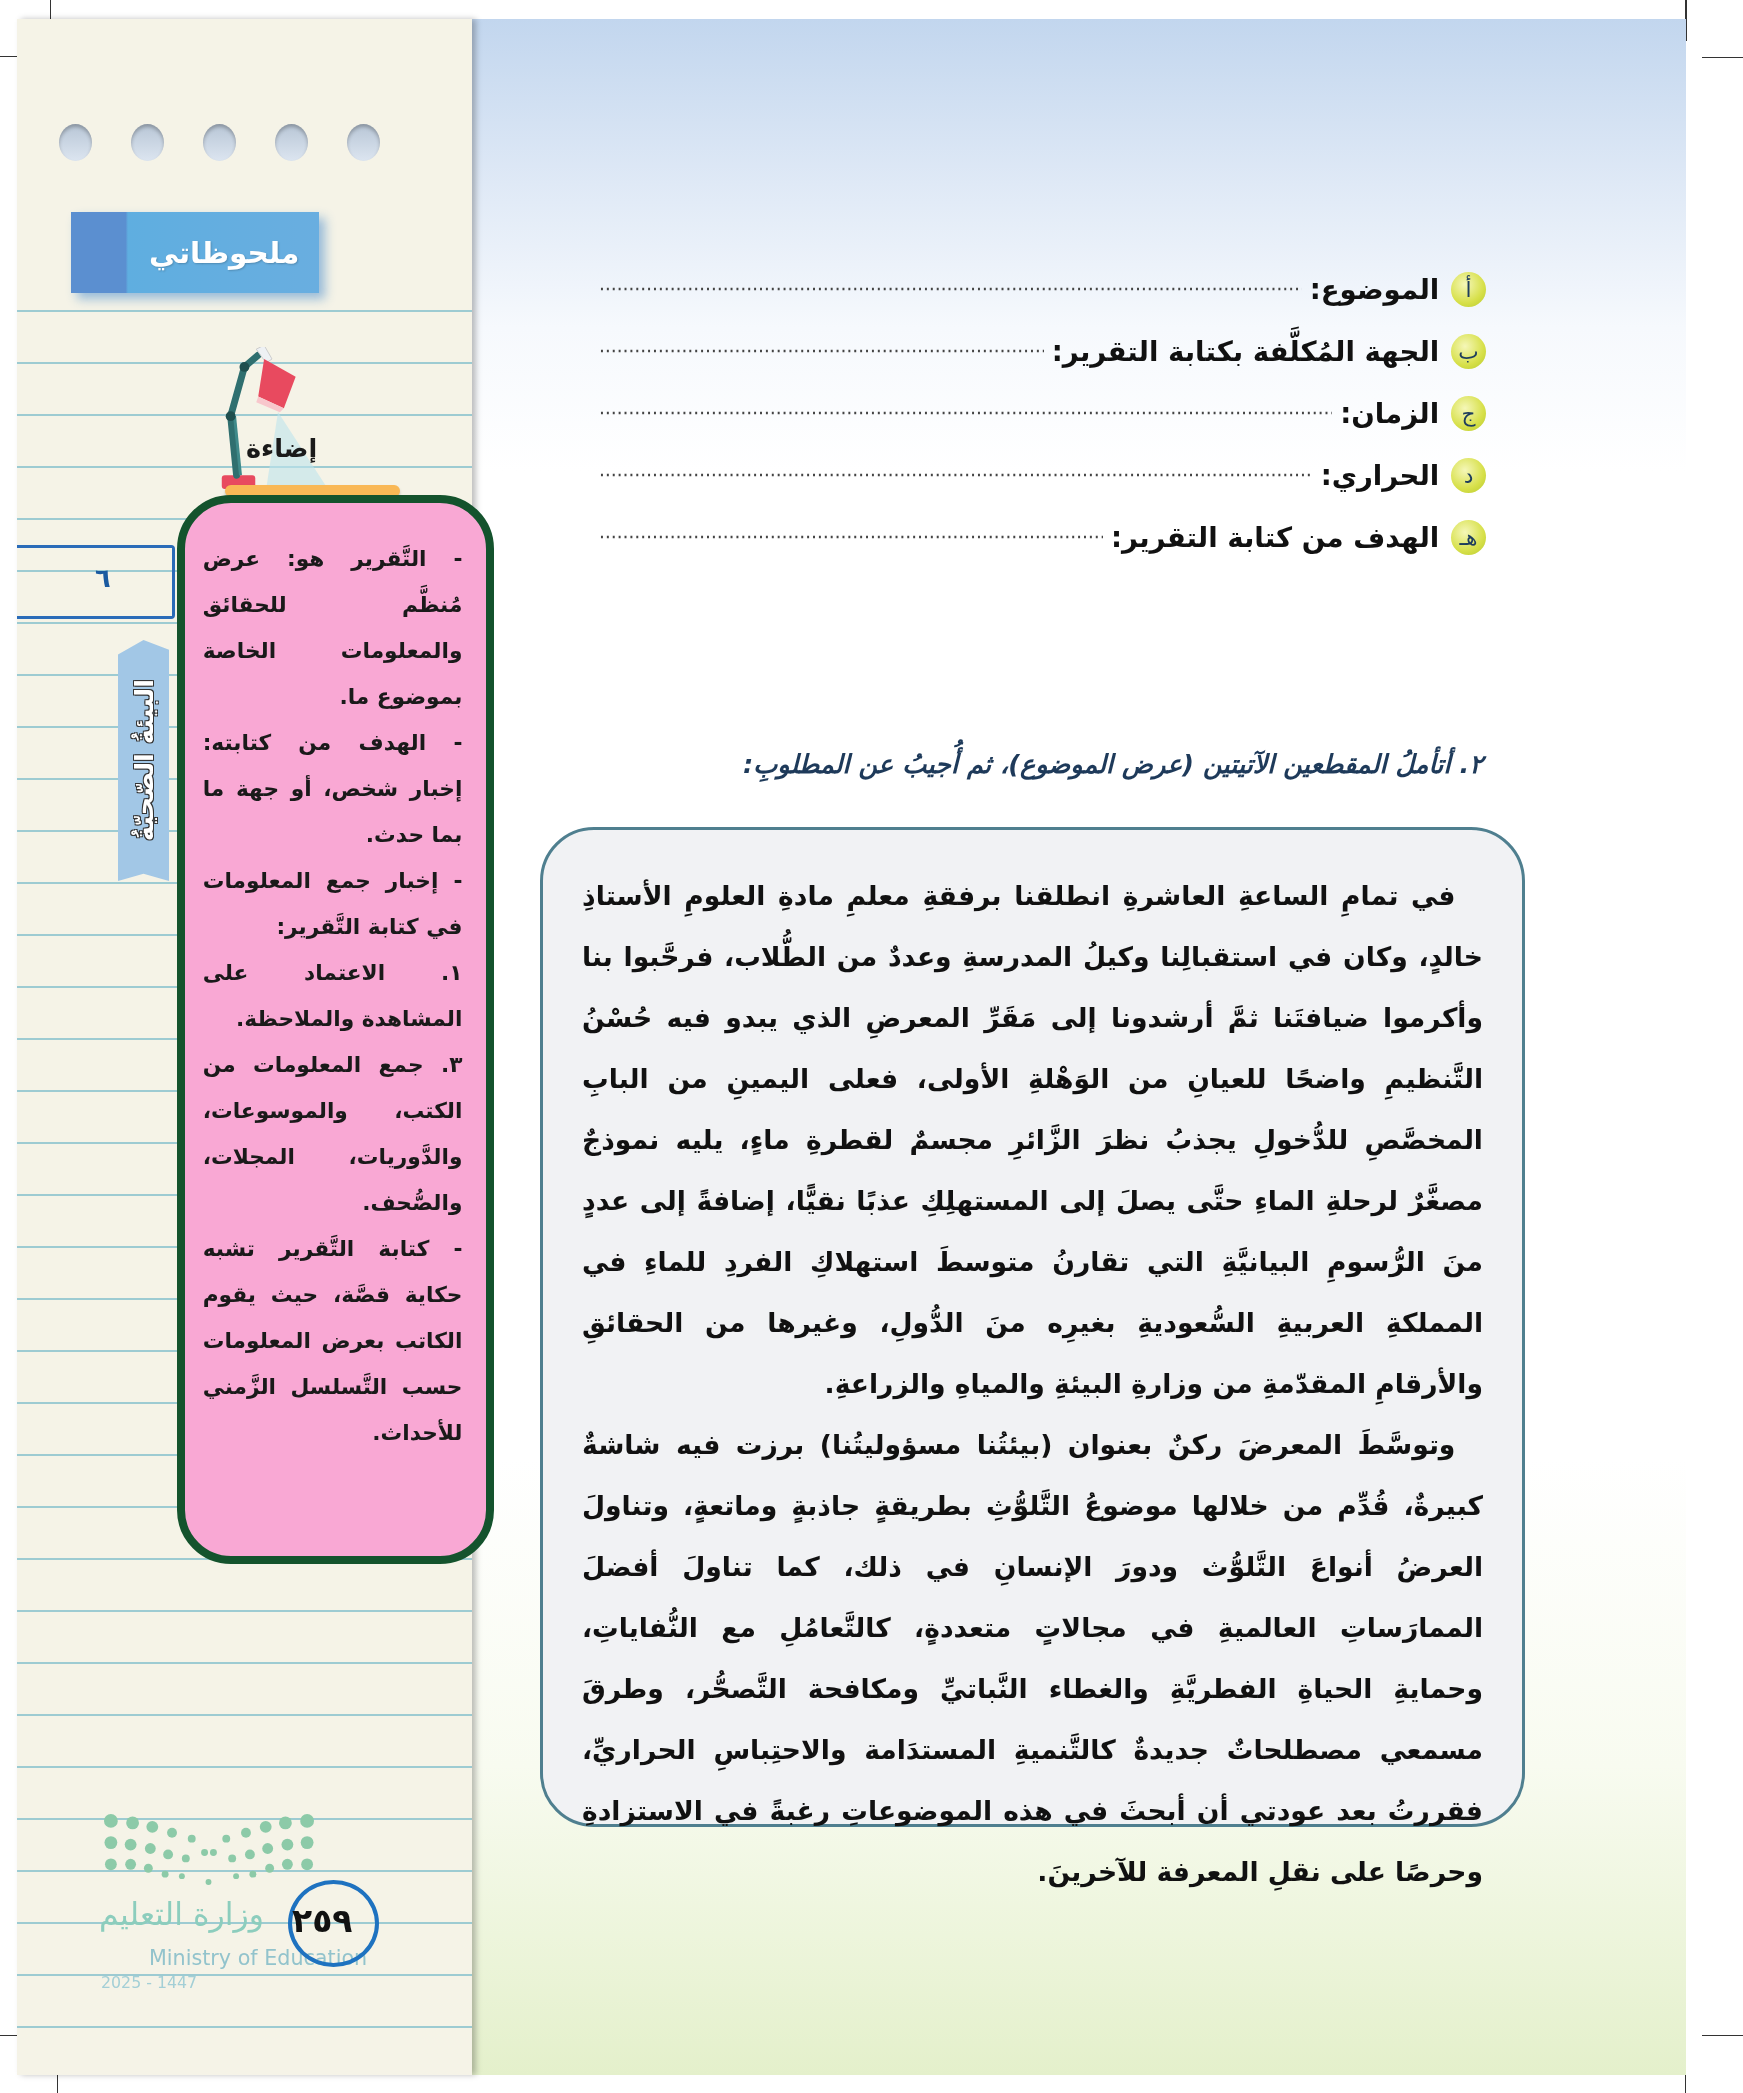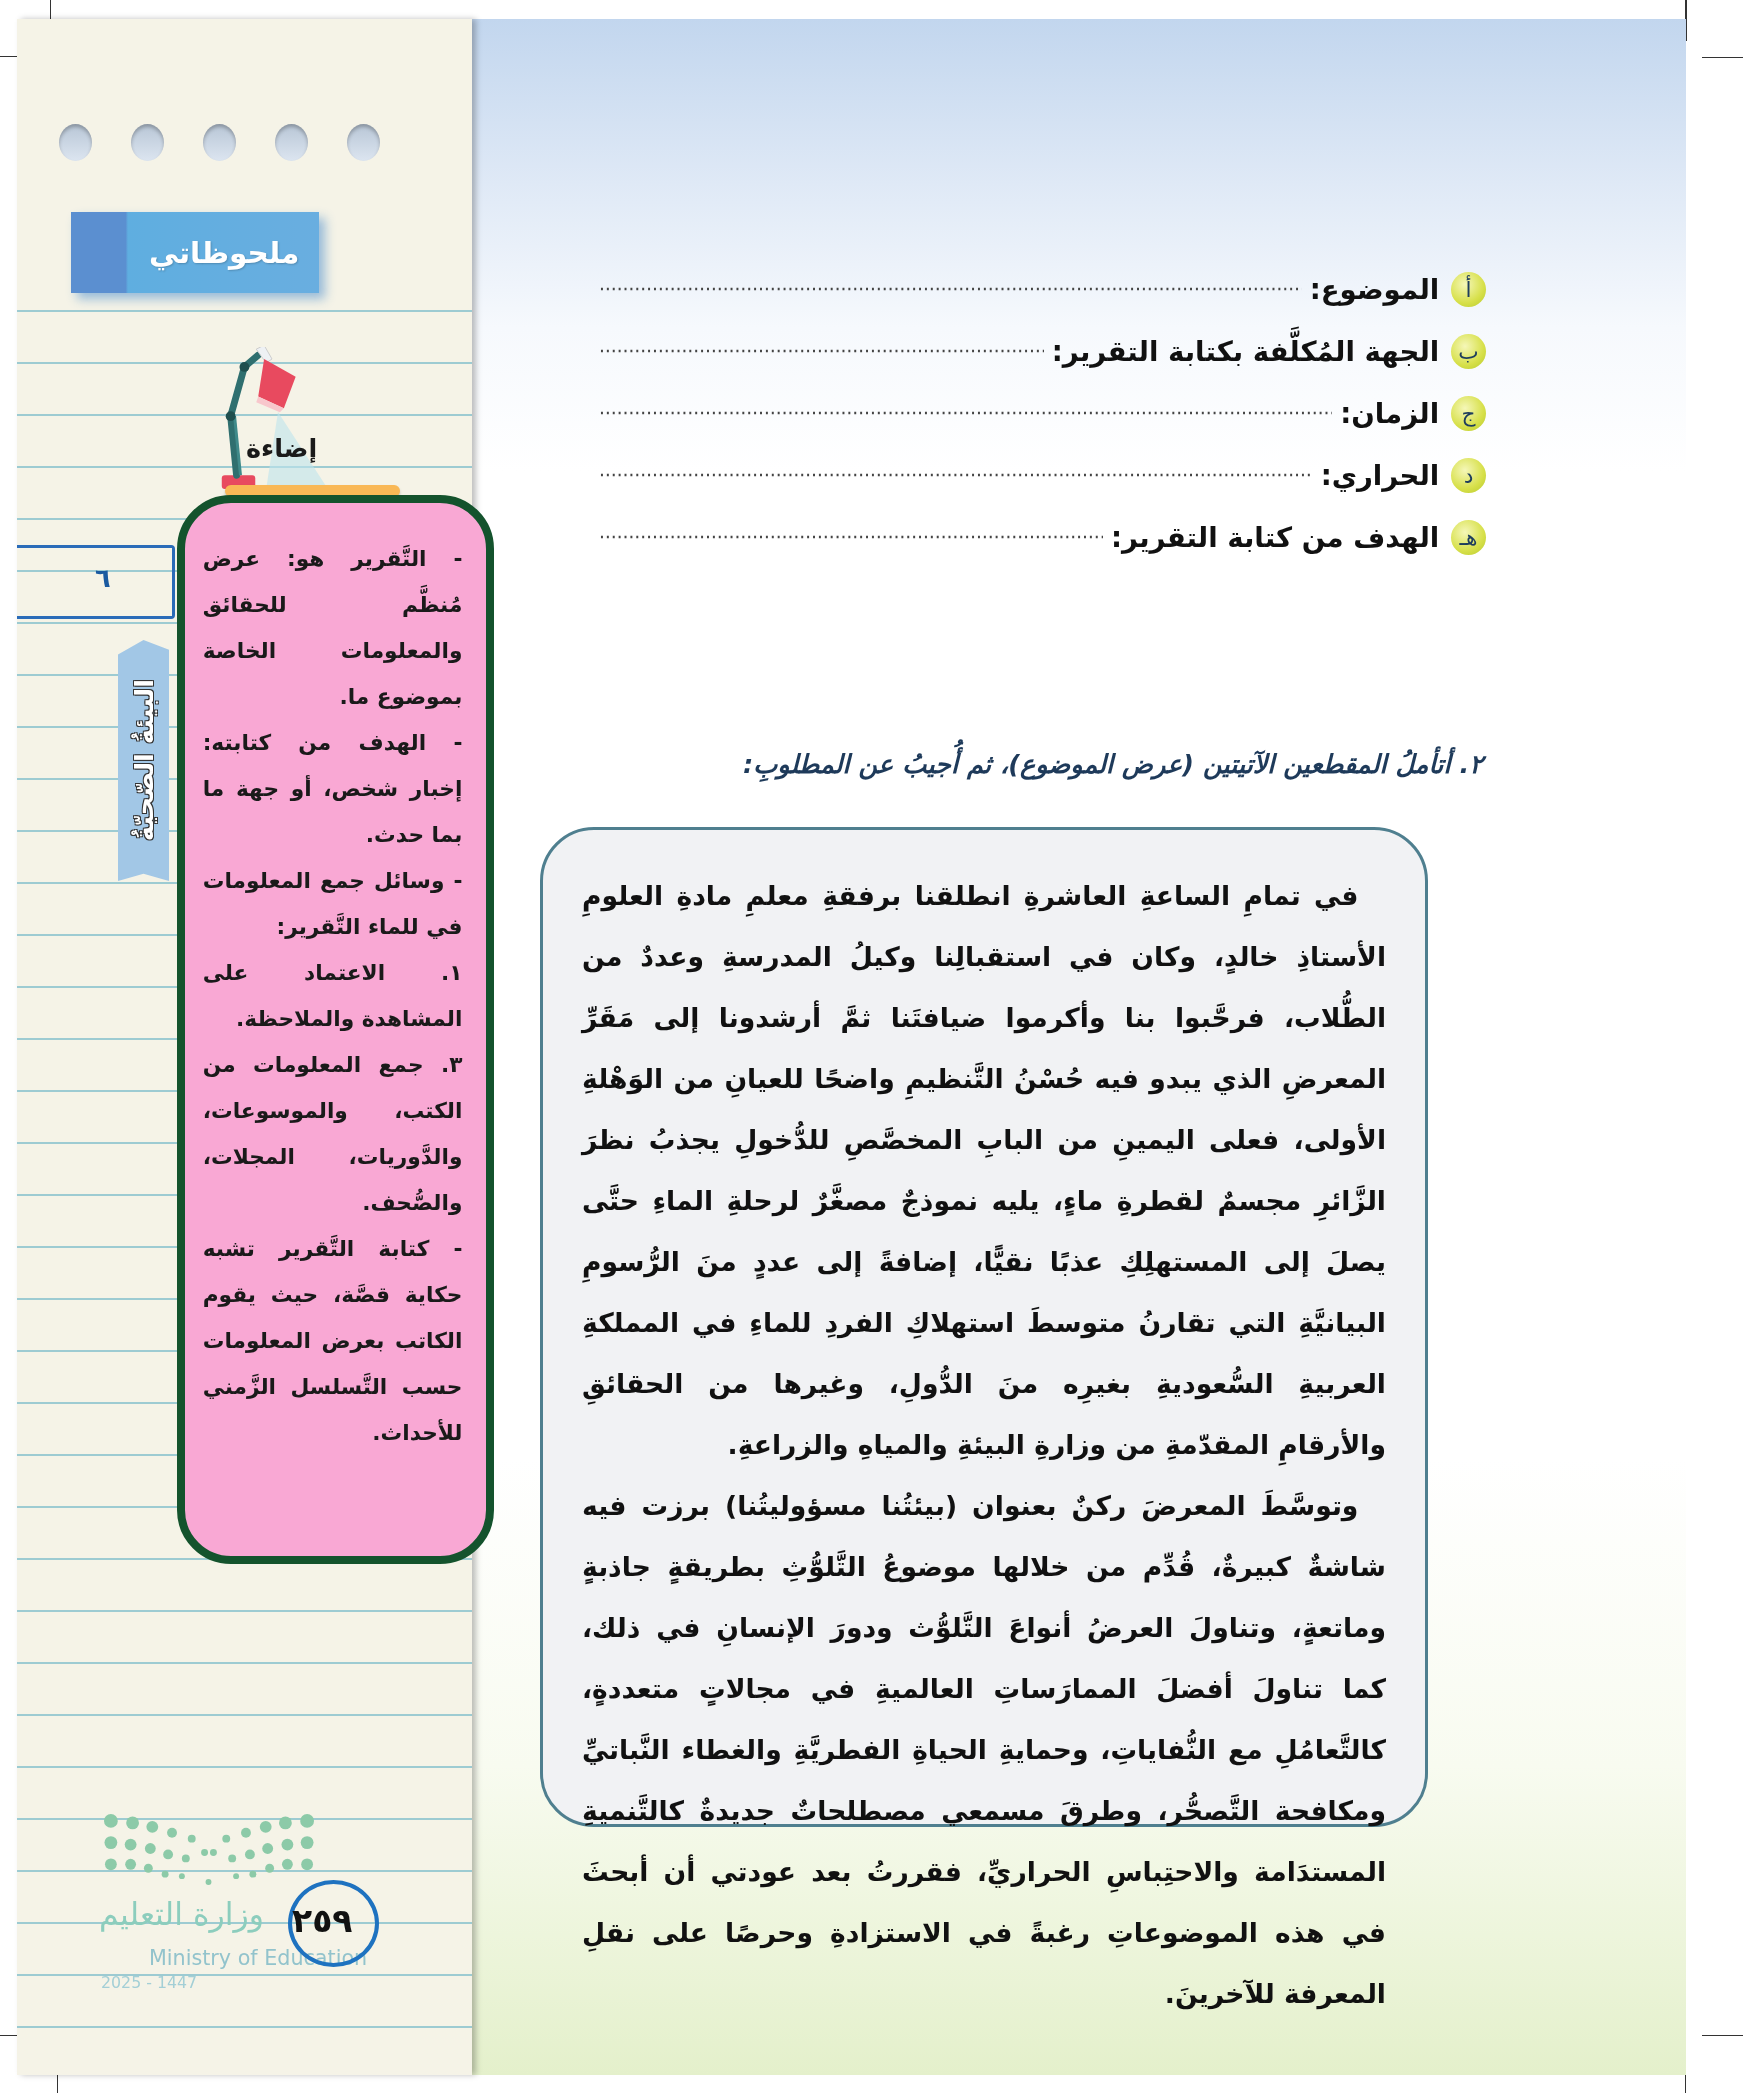--- a/index.html
+++ b/index.html
@@ -102,21 +102,21 @@
     flex: 1; height: 9.9px; margin-right: 7.9px;
     background-image: radial-gradient(circle, #444 1px, transparent 1.3px);
     background-size: 5.9px 5.9px; background-repeat: repeat-x; background-position: 0 center;
   }
 
   .task-title {
     position: absolute; right: 261px; top: 749px; font-size: 25.6px; font-weight: bold; color: #1e3a5a; direction: rtl; font-style: italic;
   }
 
   .passage-box {
-    position: absolute; left: 540px; top: 827px; width: 888px; height: 1000px;
+    position: absolute; left: 540px; top: 827px; width: 985px; height: 1000px;
     background: #f1f2f4; border: 3px solid #4f7f8f; border-radius: 54px;
     padding: 35px 39px 19.7px 39px; direction: rtl; text-align: justify;
   }
   .passage-box p { font-size: 26.6px; font-weight: bold; line-height: 61px; color: #111; text-align-last: right; }
   .passage-box p.indent { text-indent: 27.6px; }
 </style>
 </head>
 <body>
 
 <div class="crop" style="left:50px;top:0;width:1px;height:41px;"></div>
@@ -154,21 +154,21 @@
   <path d="M50 2 L58 -2 L66 12 L60 16 Z" fill="#eef1f4" stroke="#ccc"></path>
   <path d="M58 12 L90 30 L78 62 L52 50 Z" fill="#e84a5f"></path>
   <path d="M52 50 L78 62 L74 66 L50 56 Z" fill="#f8c7cc"></path>
 </svg>
 <div class="lamp-label">إضاءة</div>
 <div class="lamp-base-bar"></div>
 
 <div class="info-box">
   <p>- التَّقرير هو: عرض مُنظَّم للحقائق والمعلومات الخاصة بموضوع ما.</p>
   <p>- الهدف من كتابته: إخبار شخص، أو جهة ما بما حدث.</p>
-  <p>- وسائل جمع المعلومات في للماء التَّقرير:</p>
+  <p>- إخبار جمع المعلومات في كتابة التَّقرير:</p>
   <p>١. الاعتماد على المشاهدة والملاحظة.</p>
   <p>٣. جمع المعلومات من الكتب، والموسوعات، والدَّوريات، المجلات، والصُّحف.</p>
   <p>- كتابة التَّقرير تشبه حكاية قصَّة، حيث يقوم الكاتب بعرض المعلومات حسب التَّسلسل الزَّمني للأحداث.</p>
 </div>
 
 <div class="chapter-bracket"></div>
 <div class="chapter-num">٦</div>
 <div class="chapter-ribbon">
   <span>البيئةُ الصّحيّةُ</span>
 </div>

